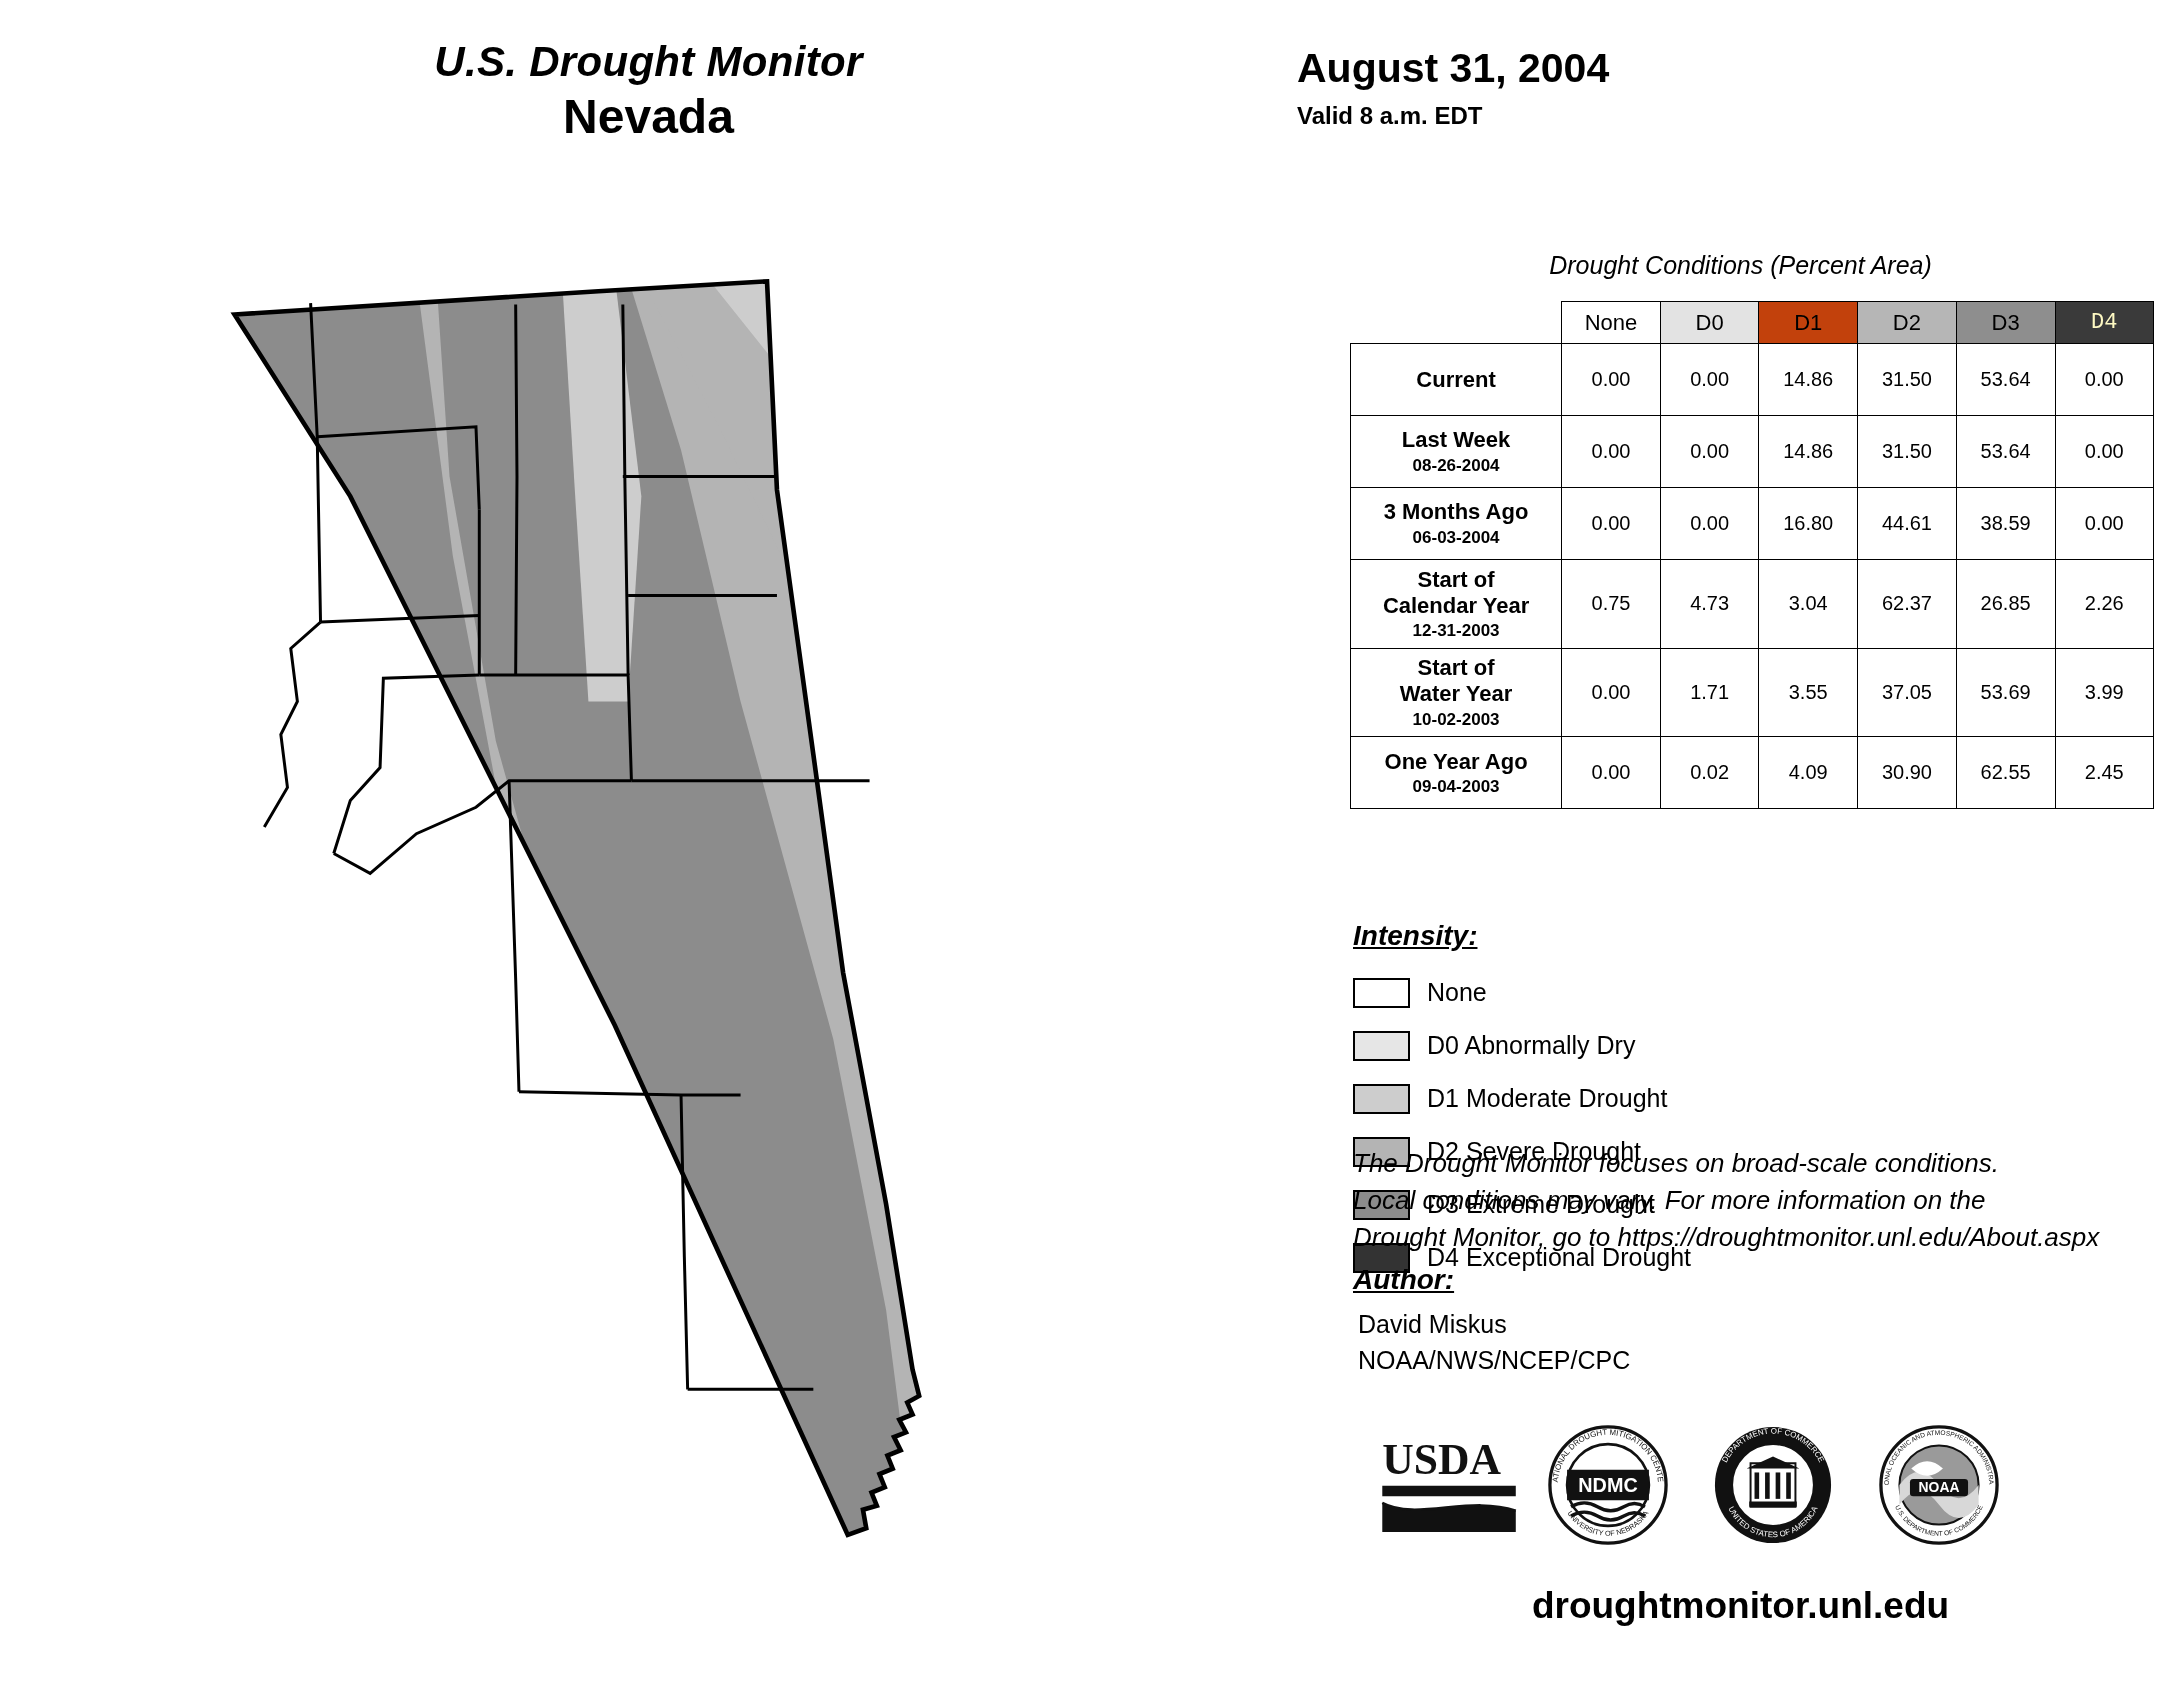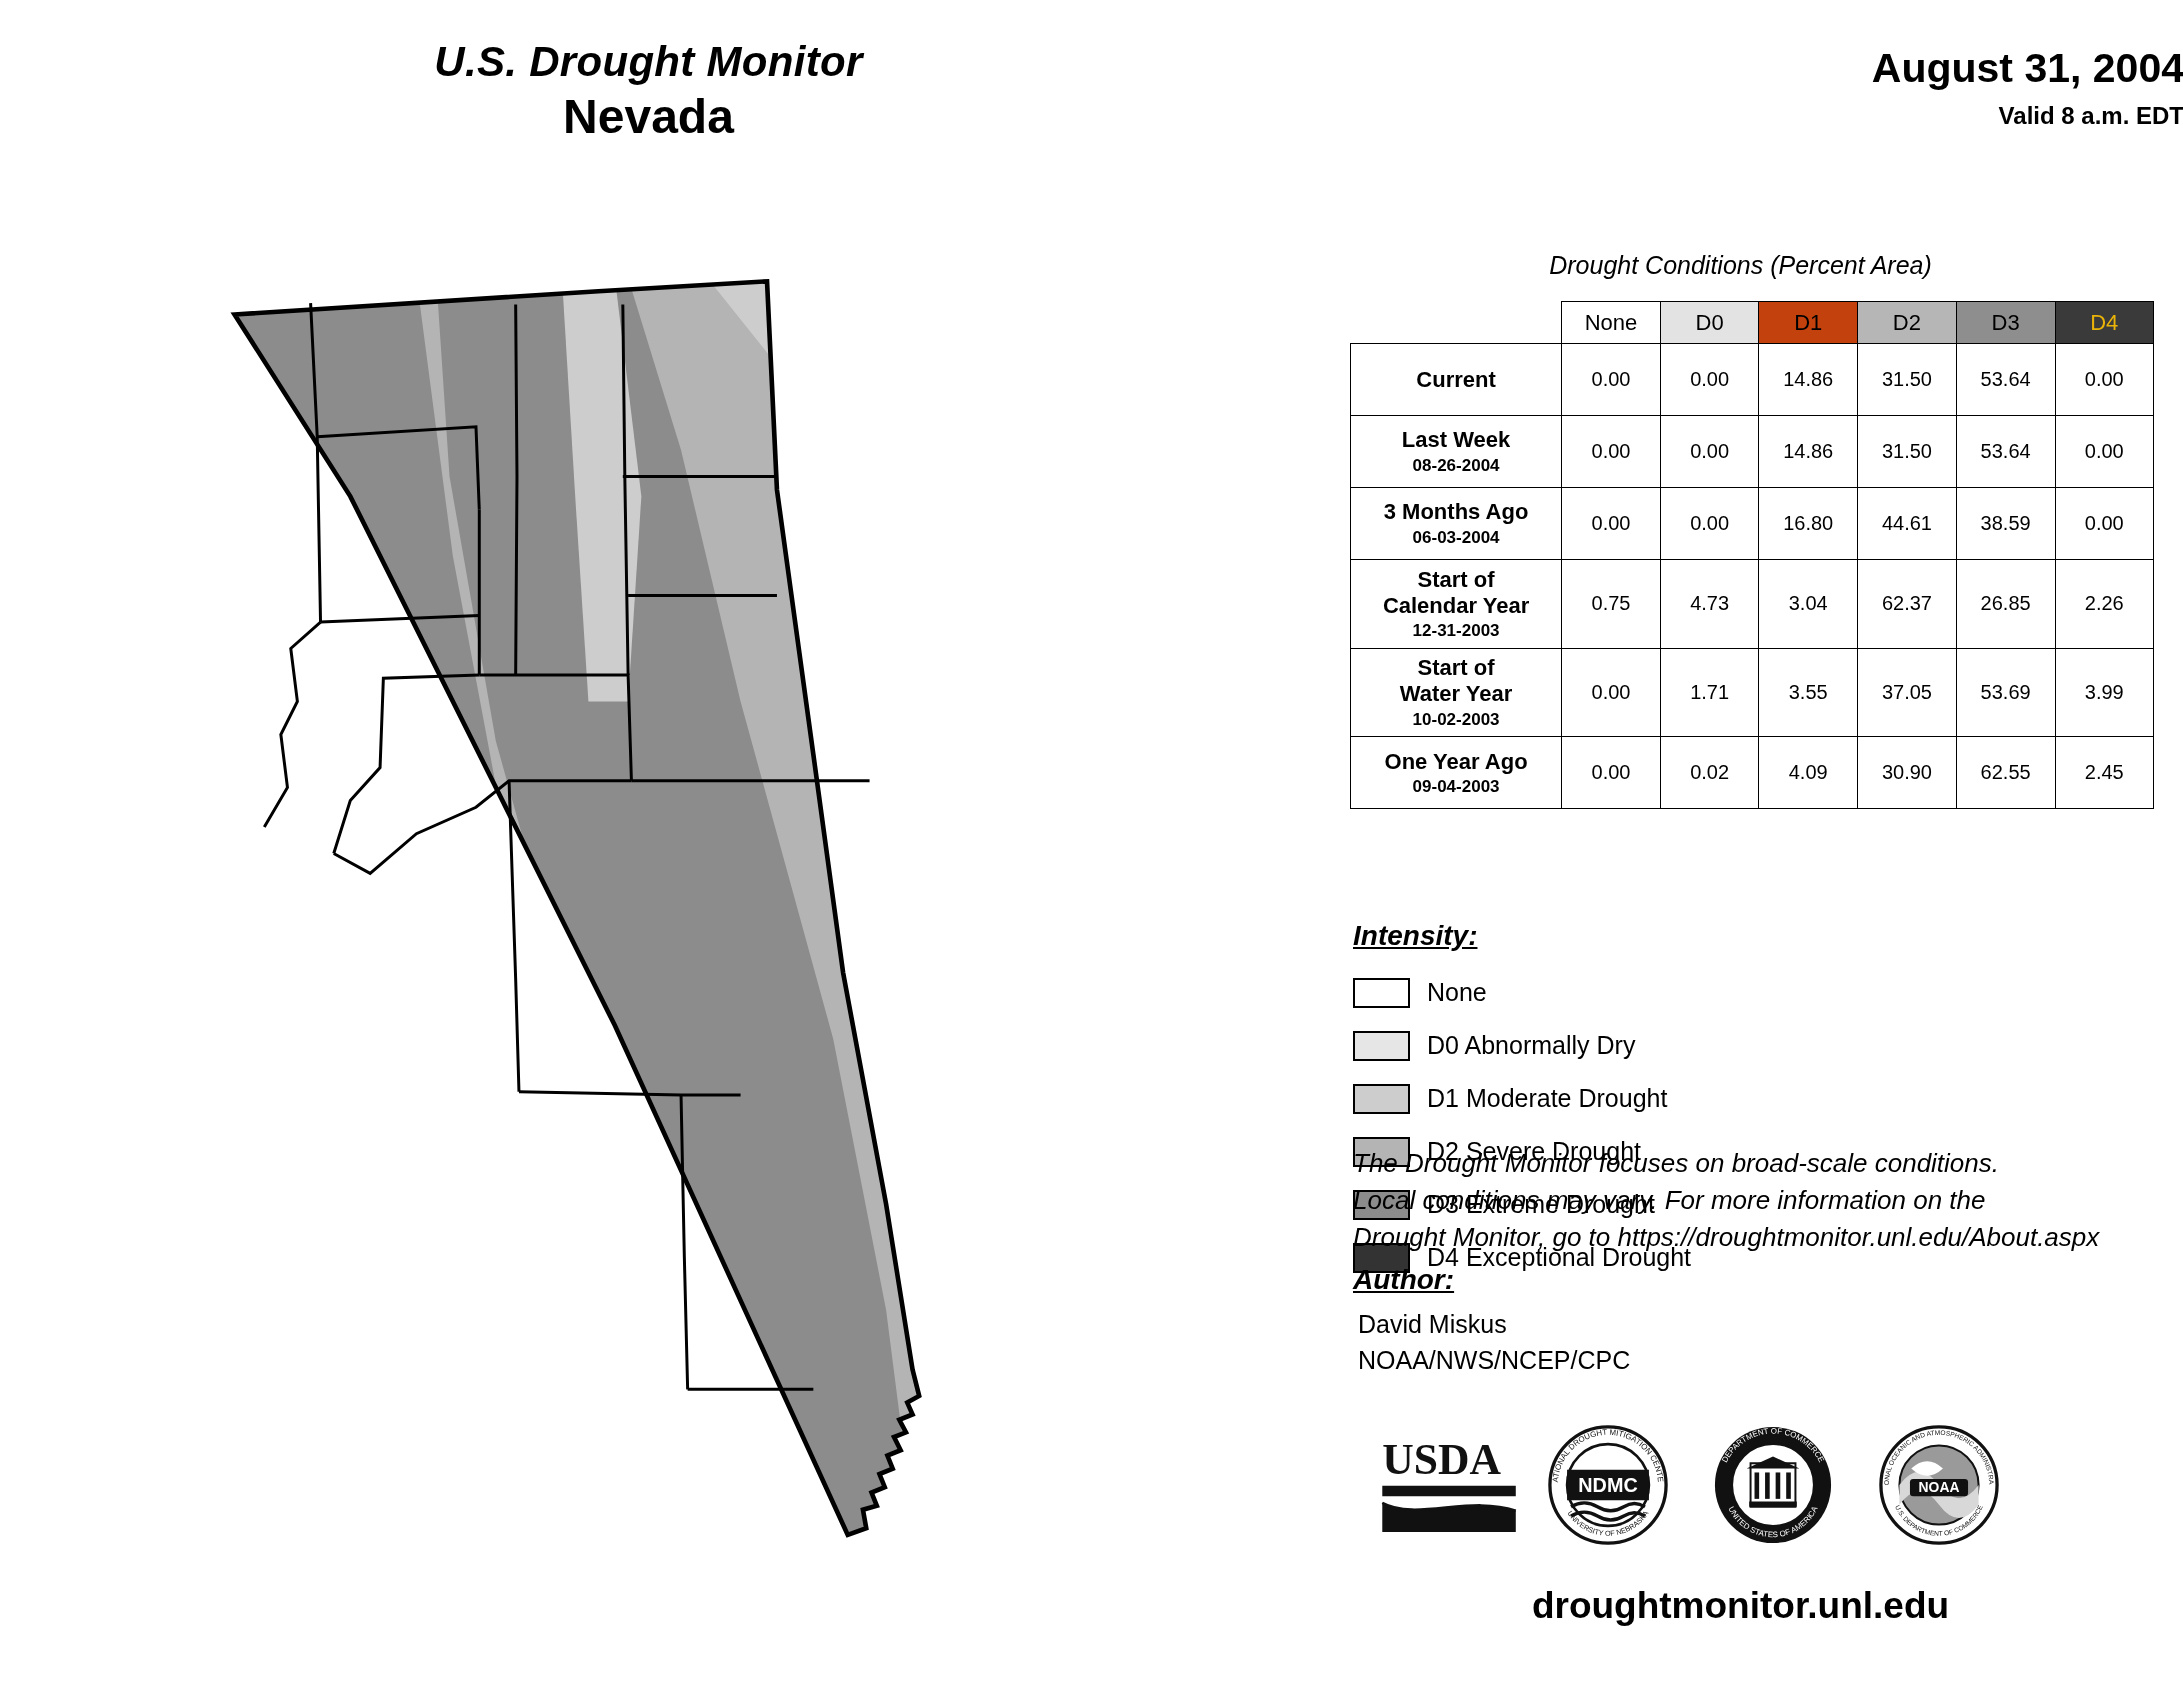--- a/index.html
+++ b/index.html
@@ -65,21 +65,21 @@
     left: 1297px;
     top: 0;
     width: 887px;
     height: 1687px;
   }
   .date-block {
     position: absolute;
     left: 0;
     top: 46px;
     width: 887px;
-    text-align: right;
+    text-align: left;
   }
   .date-main {
     font-weight: bold;
     font-size: 41px;
     line-height: 1.1;
   }
   .date-released {
     font-weight: bold;
     font-style: italic;
     font-size: 25px;
@@ -118,21 +118,21 @@
     height: 41px;
     font-weight: normal;
     font-size: 22px;
   }
   .th-corner { border: none !important; background: transparent; }
   .th-none { background: #ffffff; }
   .th-d0 { background: #e3e3e3; }
   .th-d1 { background: #c2410c; margin-top: 6px; }
   .th-d2 { background: #b6b6b6; }
   .th-d3 { background: #8e8e8e; }
-  .th-d4 { background: #3a3a3a; color: #eab308; }
+  .th-d4 { background: #3a3a3a; color: #fef9c3; font-family: Liberation Mono, monospace; }
 
   table.dm tbody td.rowlabel {
     width: 205px;
     font-weight: bold;
     font-size: 22px;
     line-height: 1.18;
     padding: 6.6px 4px;
   }
   table.dm tbody td.rowlabel .sub {
     display: block;

